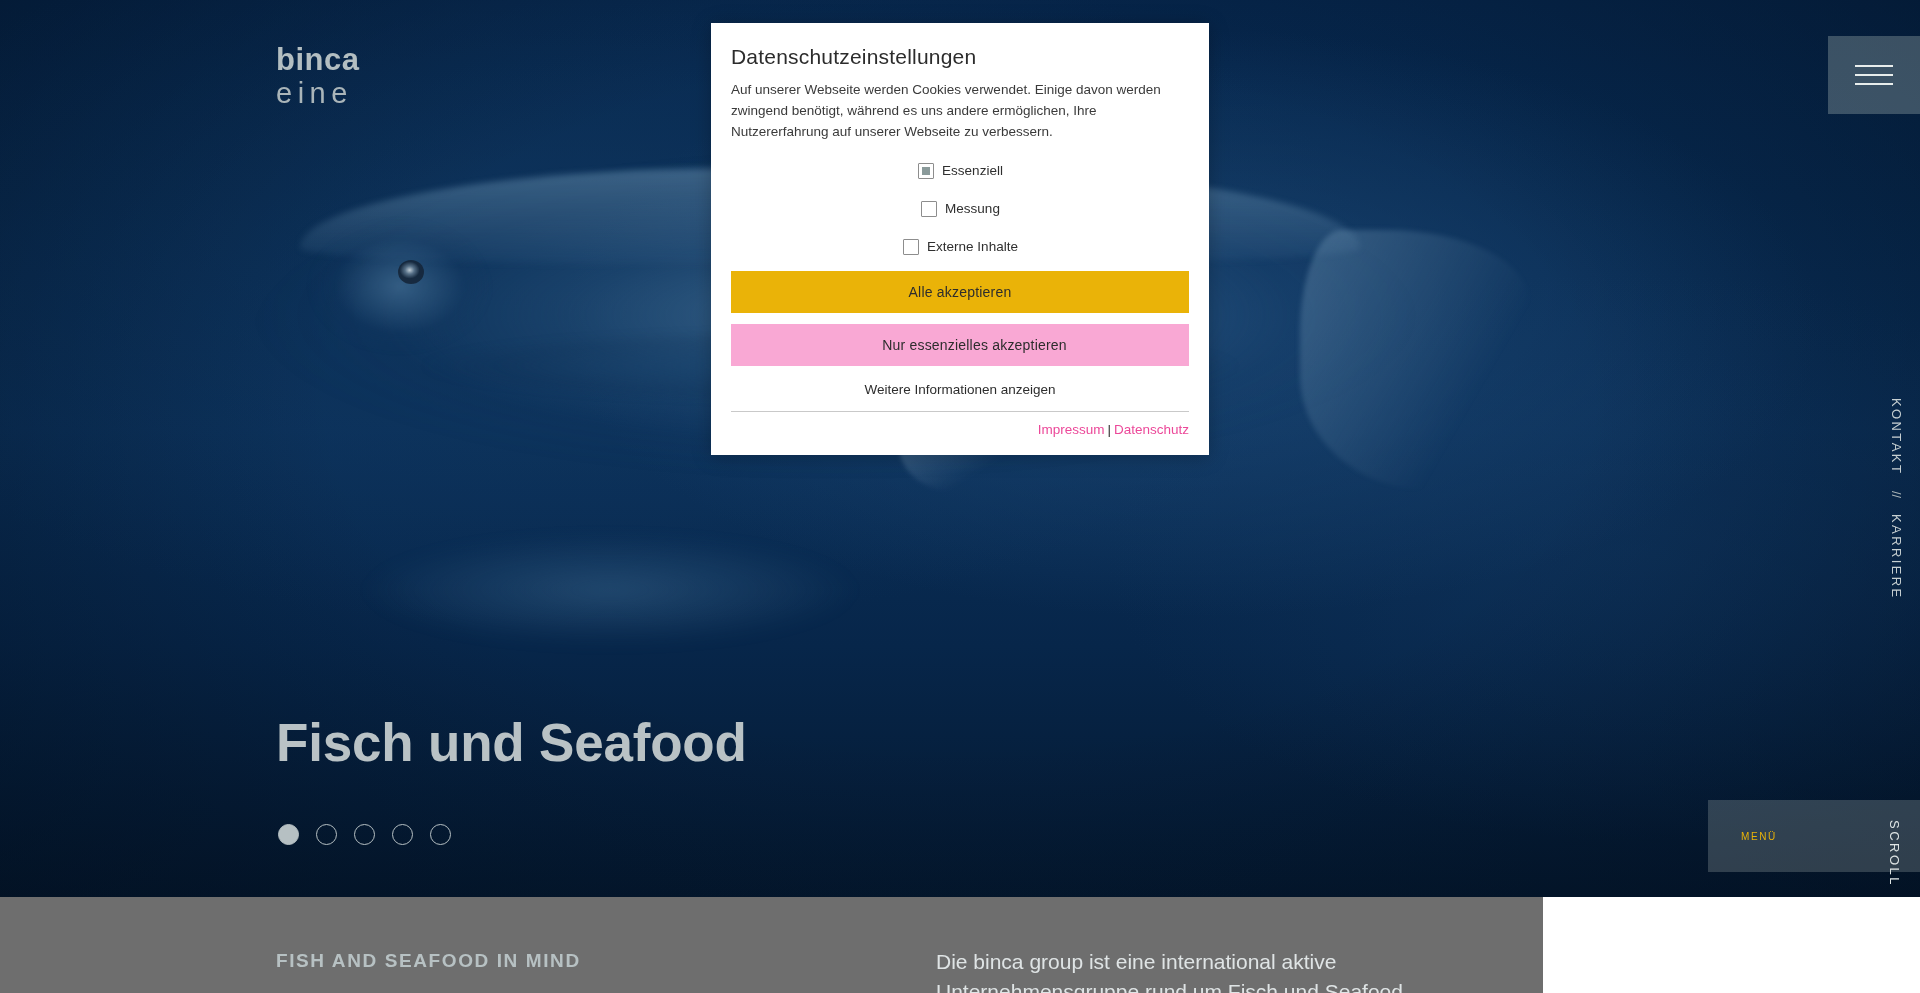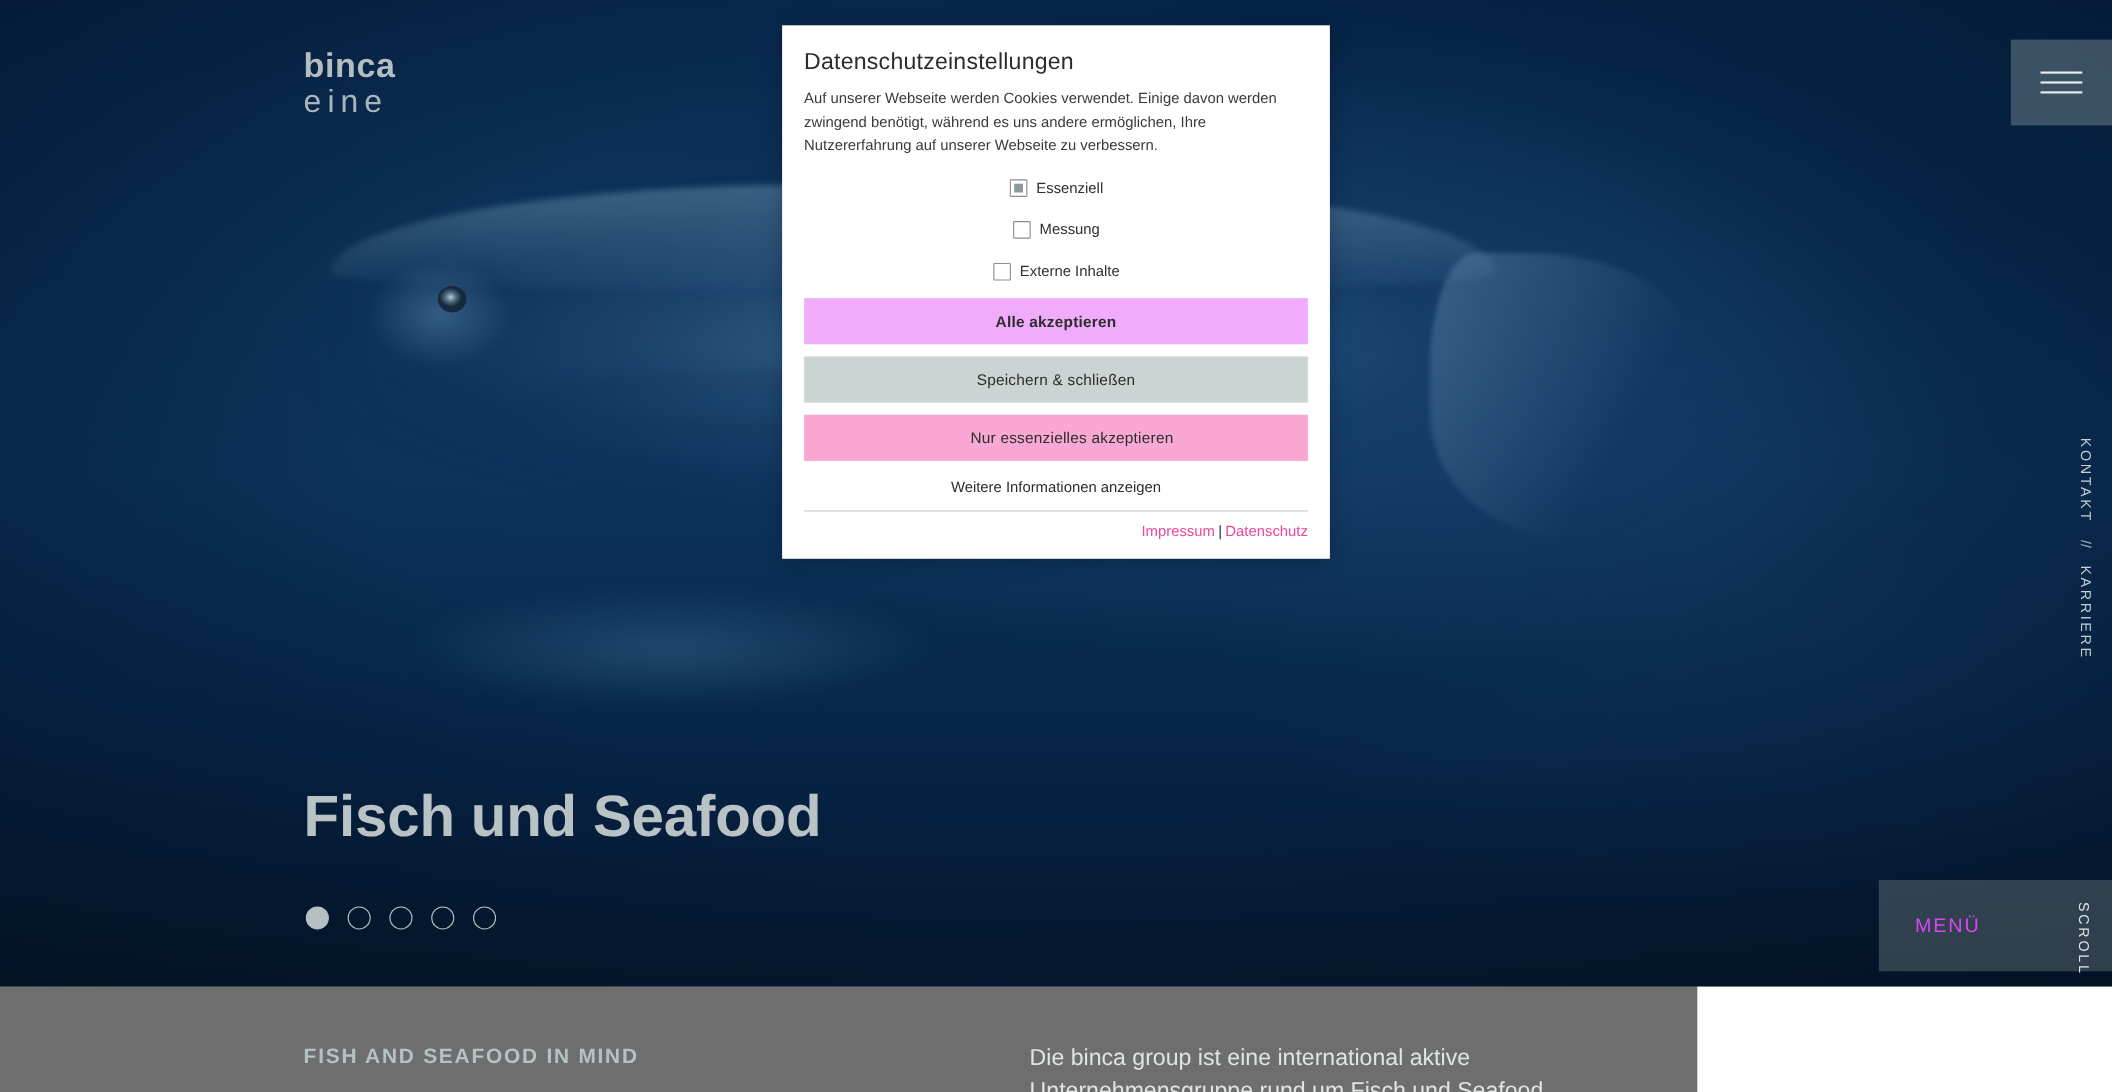--- a/index.html
+++ b/index.html
@@ -187,24 +187,24 @@
     border: 1.6px solid #b6c0c3;
     background: transparent;
     cursor: pointer;
   }
   .dot.active { background: #b6c0c3; }
 
   
   .menu-tab {
     position: absolute;
     left: 1708px; top: 800px;
-    width: 212px; height: 83px;
+    width: 212px; height: 72px;
     background: rgba(152,166,166,0.30);
-    color: #d946ef;
-    font-size: 18px;
+    color: #eab308;
+    font-size: 10px;
     letter-spacing: 1.6px;
     display: flex;
     align-items: center;
     padding-left: 33px;
   }
   .scroll-rail {
     position: absolute;
     right: 18px; top: 820px;
     writing-mode: vertical-rl;
     color: #dfe5e5;
@@ -301,21 +301,21 @@
     width: 100%;
     border: none;
     padding: 13px 10px;
     margin-bottom: 11px;
     font-size: 14px;
     font-family: "Liberation Sans", sans-serif;
     color: #2d2d2d;
     cursor: pointer;
     letter-spacing: .2px;
   }
-  .btn-primary { background: #f0abfc; font-weight: bold; }
+  .btn-primary { background: #eab308; }
   .btn-secondary { background: #cbd4d2; }
   .btn-tertiary { background: #f9a8d4; padding-left: 39px; }
   .more {
     display: block;
     width: 100%;
     text-align: center;
     font-size: 13.5px;
     color: #2d2d2d;
     padding: 5px 0 12px 0;
     text-decoration: none;
@@ -412,21 +412,20 @@
         <span class="box"></span>
         <span>Messung</span>
       </label>
       <label class="check">
         <span class="box"></span>
         <span>Externe Inhalte</span>
       </label>
     </div>
 
     <button class="btn btn-primary">Alle akzeptieren</button>
-    <button class="btn btn-secondary">Speichern &amp; schließen</button>
     <button class="btn btn-tertiary">Nur essenzielles akzeptieren</button>
     <a class="more">Weitere Informationen anzeigen</a>
 
     <div class="modal-divider"></div>
 
     <div class="modal-links">
       <a>Impressum</a><span class="pipe">|</span><a>Datenschutz</a>
     </div>
   </div>
 

